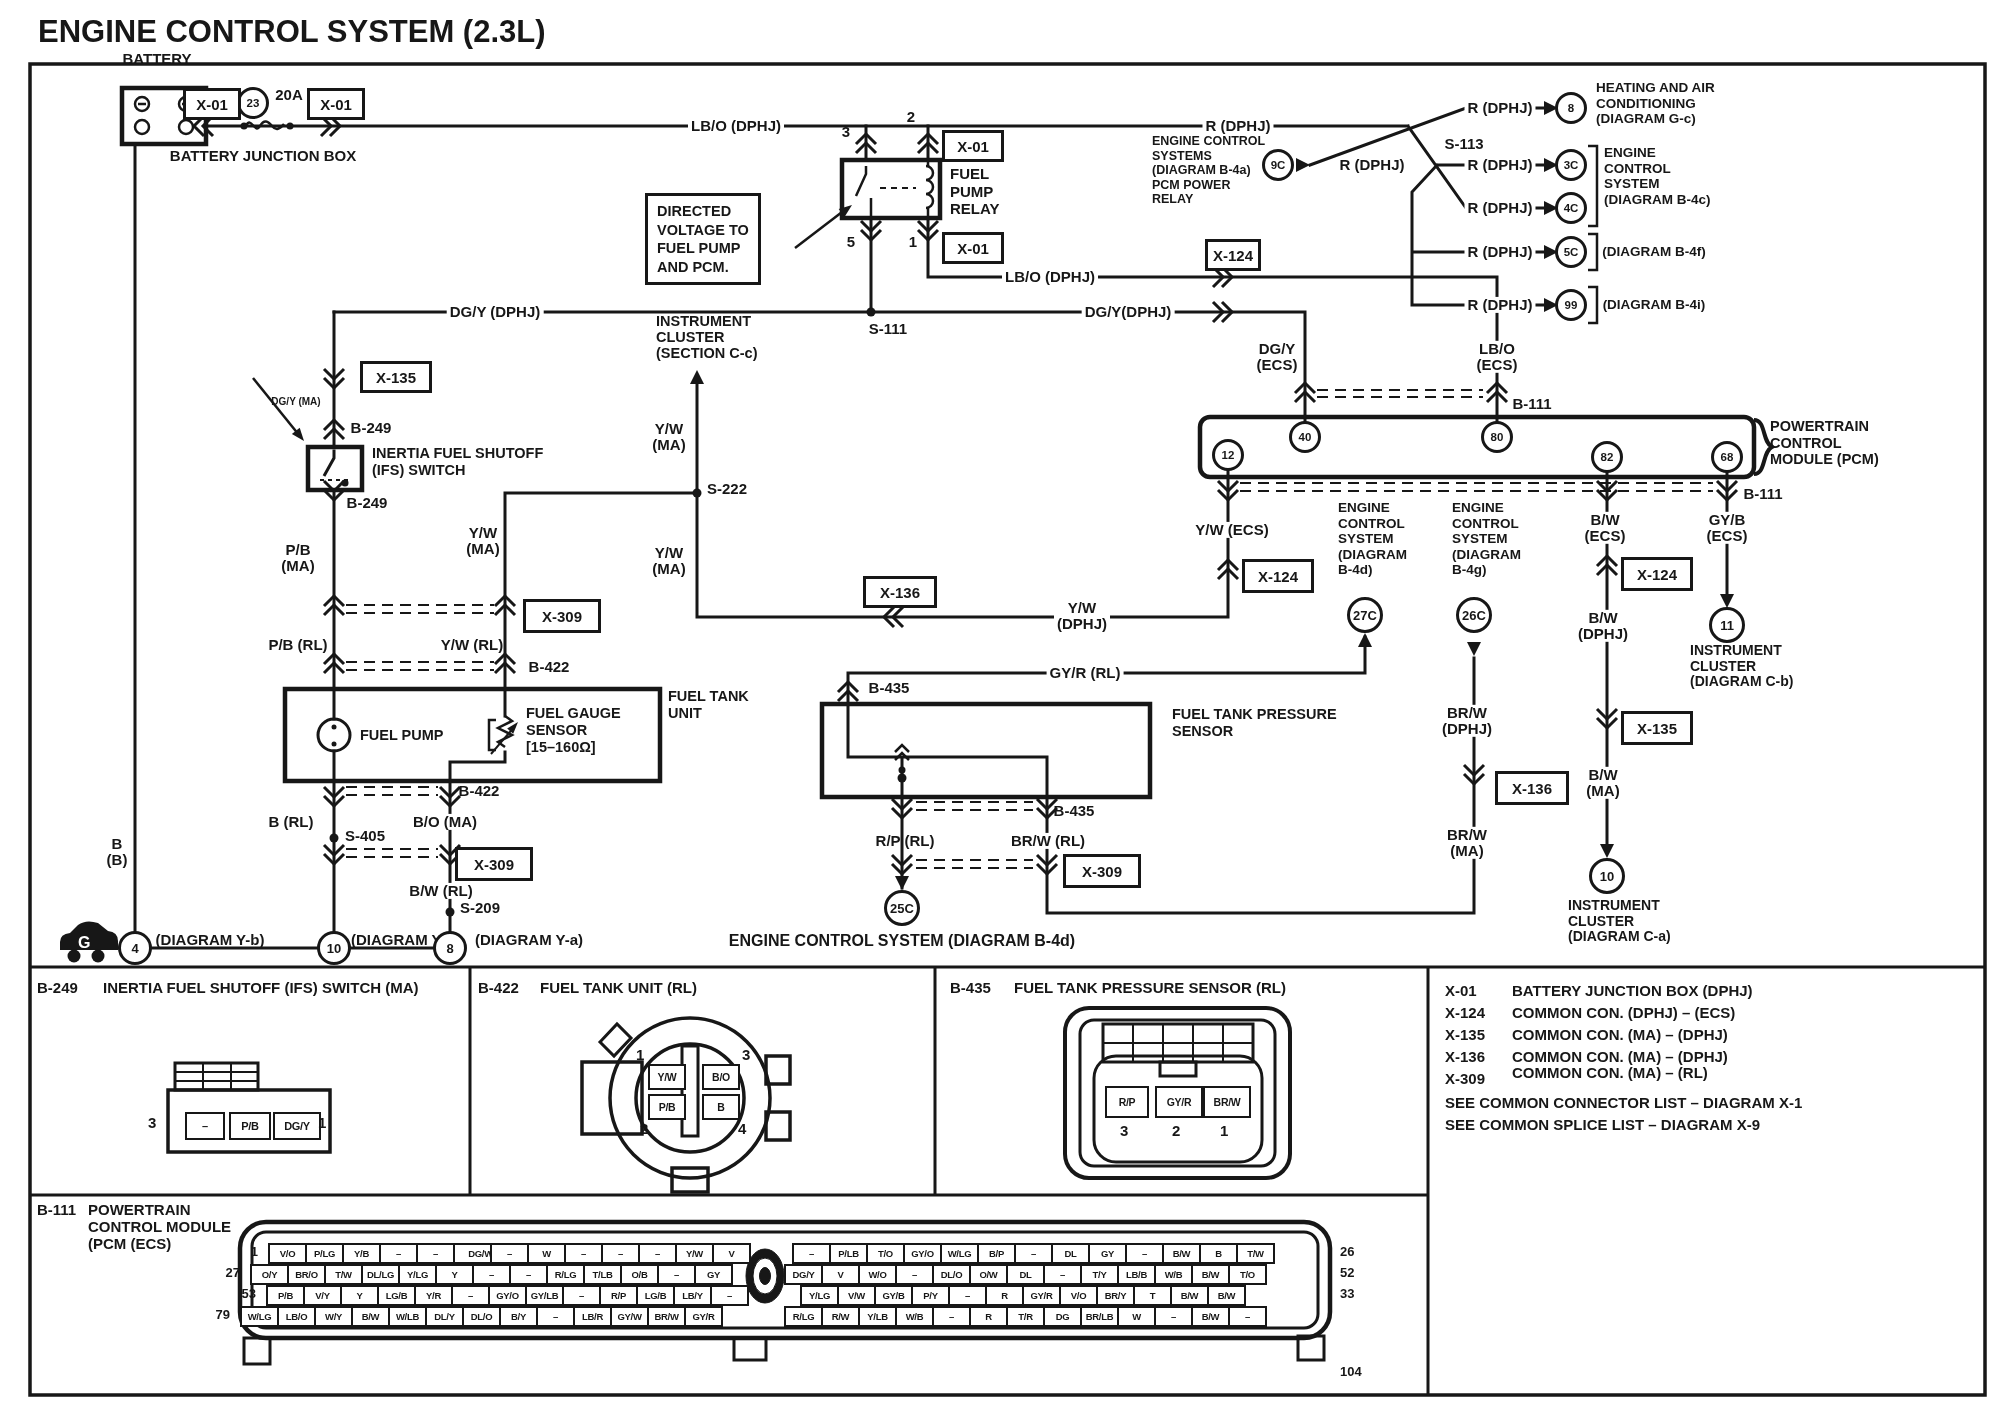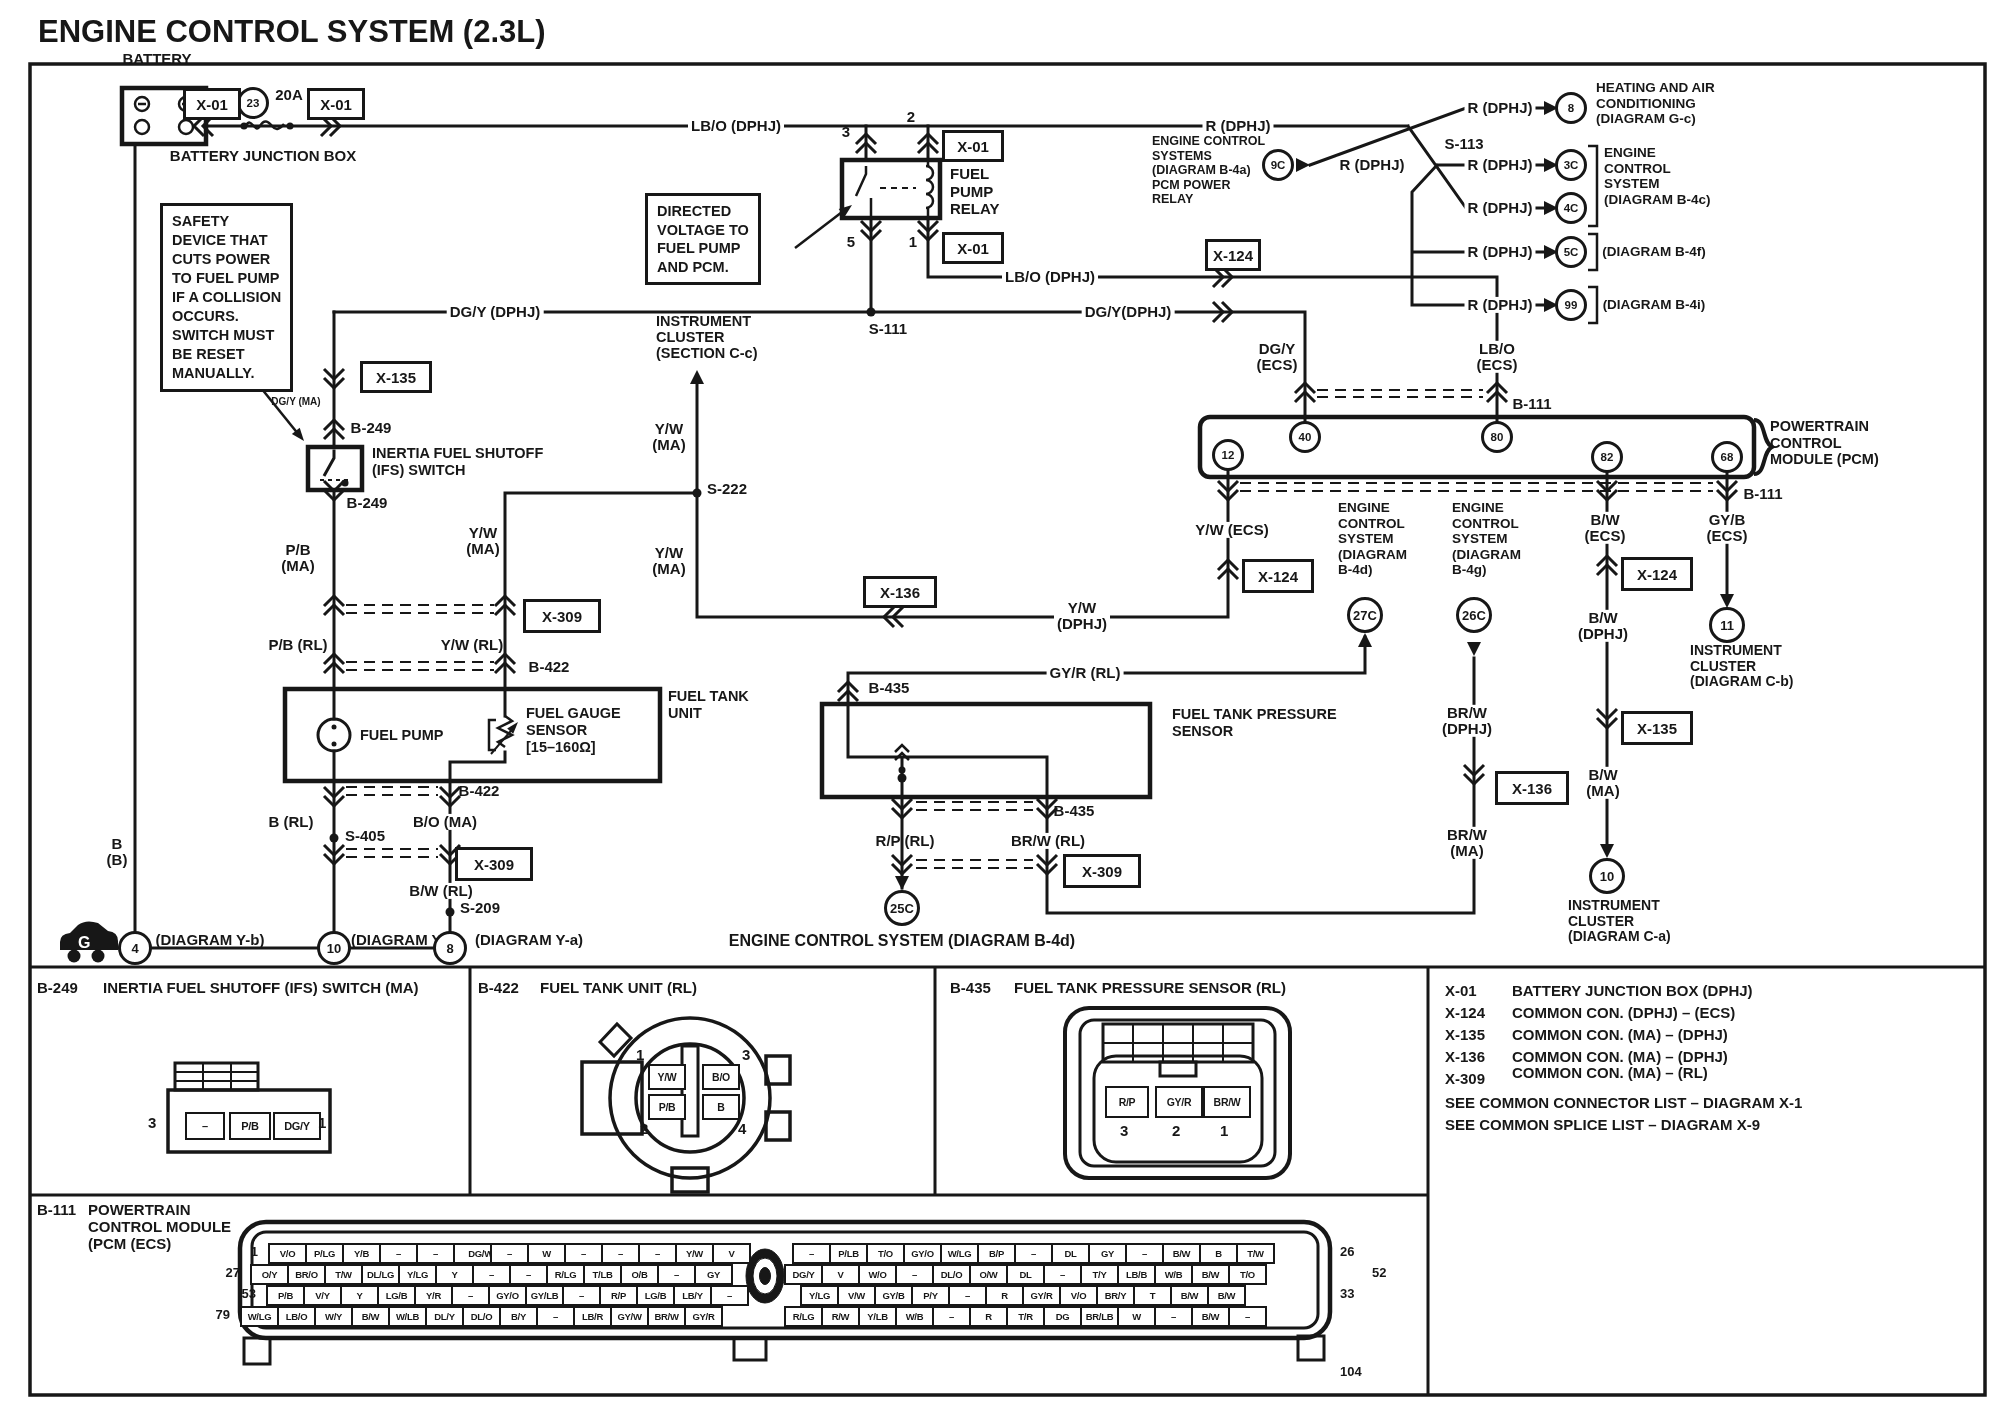--- a/index.html
+++ b/index.html
@@ -390,31 +390,20 @@
     <div class="cb" style="left: 360px; top: 361px; width: 66px; height: 26px;">X-135</div>
     <div class="cb" style="left: 523px; top: 599px; width: 72px; height: 28px;">X-309</div>
     <div class="cb" style="left: 455px; top: 847px; width: 72px; height: 28px;">X-309</div>
     <div class="cb" style="left: 1063px; top: 854px; width: 72px; height: 28px;">X-309</div>
     <div class="cb" style="left: 1205px; top: 239px; width: 50px; height: 26px;">X-124</div>
     <div class="cb" style="left: 1242px; top: 559px; width: 66px; height: 28px;">X-124</div>
     <div class="cb" style="left: 1621px; top: 557px; width: 66px; height: 28px;">X-124</div>
     <div class="cb" style="left: 1621px; top: 711px; width: 66px; height: 28px;">X-135</div>
     <div class="cb" style="left: 863px; top: 576px; width: 68px; height: 26px;">X-136</div>
     <div class="cb" style="left: 1495px; top: 771px; width: 68px; height: 28px;">X-136</div>
-    <div class="tb boxed" style="left: 160px; top: 203px; font-size: 14.5px; line-height: 19px;">
-      <div>SAFETY</div>
-      <div>DEVICE THAT</div>
-      <div>CUTS POWER</div>
-      <div>TO FUEL PUMP</div>
-      <div>IF A COLLISION</div>
-      <div>OCCURS.</div>
-      <div>SWITCH MUST</div>
-      <div>BE RESET</div>
-      <div>MANUALLY.</div>
-    </div>
     <div class="tb boxed" style="left: 645px; top: 193px; font-size: 14.5px; line-height: 18.5px;">
       <div>DIRECTED</div>
       <div>VOLTAGE TO</div>
       <div>FUEL PUMP</div>
       <div>AND PCM.</div>
     </div>
     <div class="tb" style="left: 950px; top: 165px; font-size: 15px; line-height: 17.5px;">
       <div>FUEL</div>
       <div>PUMP</div>
       <div>RELAY</div>
@@ -598,21 +587,21 @@
     <div class="cell" style="left: 895px; top: 1264px; width: 35px; height: 17px; font-size: 9.5px;">–</div>
     <div class="cell" style="left: 932px; top: 1264px; width: 35px; height: 17px; font-size: 9.5px;">DL/O</div>
     <div class="cell" style="left: 969px; top: 1264px; width: 35px; height: 17px; font-size: 9.5px;">O/W</div>
     <div class="cell" style="left: 1006px; top: 1264px; width: 35px; height: 17px; font-size: 9.5px;">DL</div>
     <div class="cell" style="left: 1043px; top: 1264px; width: 35px; height: 17px; font-size: 9.5px;">–</div>
     <div class="cell" style="left: 1080px; top: 1264px; width: 35px; height: 17px; font-size: 9.5px;">T/Y</div>
     <div class="cell" style="left: 1117px; top: 1264px; width: 35px; height: 17px; font-size: 9.5px;">LB/B</div>
     <div class="cell" style="left: 1154px; top: 1264px; width: 35px; height: 17px; font-size: 9.5px;">W/B</div>
     <div class="cell" style="left: 1191px; top: 1264px; width: 35px; height: 17px; font-size: 9.5px;">B/W</div>
     <div class="cell" style="left: 1228px; top: 1264px; width: 35px; height: 17px; font-size: 9.5px;">T/O</div>
-    <div class="num" style="left: 1340px; top: 1265px; font-size: 13px; margin-left: 32px;">52</div>
+    <div class="num" style="left: 1340px; top: 1265px; font-size: 13px;">52</div>
     <div class="cell" style="left: 800px; top: 1285px; width: 35px; height: 17px; font-size: 9.5px;">Y/LG</div>
     <div class="cell" style="left: 837px; top: 1285px; width: 35px; height: 17px; font-size: 9.5px;">V/W</div>
     <div class="cell" style="left: 874px; top: 1285px; width: 35px; height: 17px; font-size: 9.5px;">GY/B</div>
     <div class="cell" style="left: 911px; top: 1285px; width: 35px; height: 17px; font-size: 9.5px;">P/Y</div>
     <div class="cell" style="left: 948px; top: 1285px; width: 35px; height: 17px; font-size: 9.5px;">–</div>
     <div class="cell" style="left: 985px; top: 1285px; width: 35px; height: 17px; font-size: 9.5px;">R</div>
     <div class="cell" style="left: 1022px; top: 1285px; width: 35px; height: 17px; font-size: 9.5px;">GY/R</div>
     <div class="cell" style="left: 1059px; top: 1285px; width: 35px; height: 17px; font-size: 9.5px;">V/O</div>
     <div class="cell" style="left: 1096px; top: 1285px; width: 35px; height: 17px; font-size: 9.5px;">BR/Y</div>
     <div class="cell" style="left: 1133px; top: 1285px; width: 35px; height: 17px; font-size: 9.5px;">T</div>

